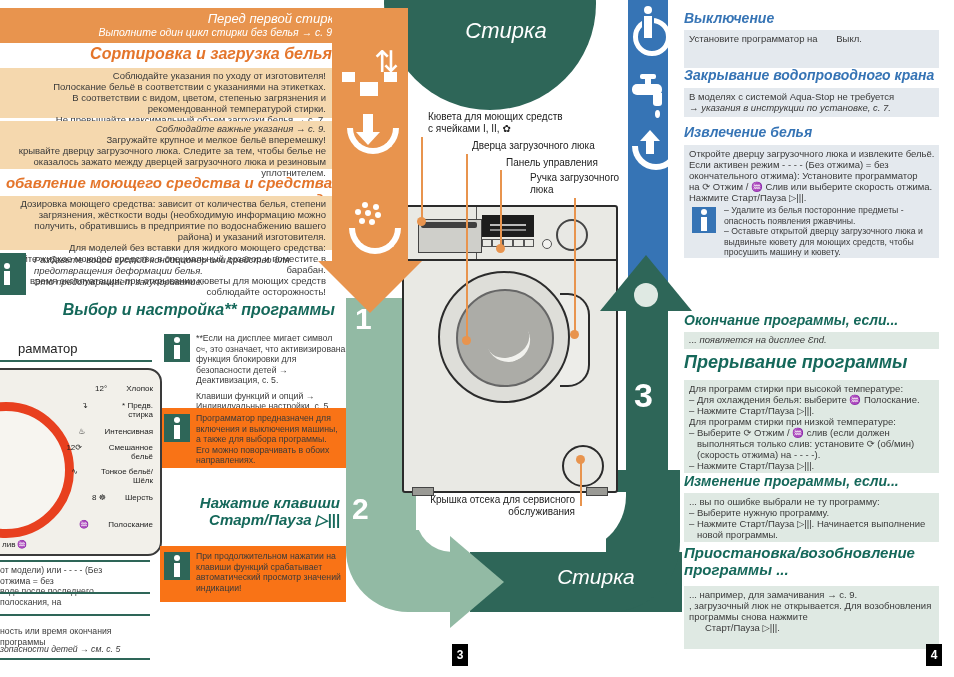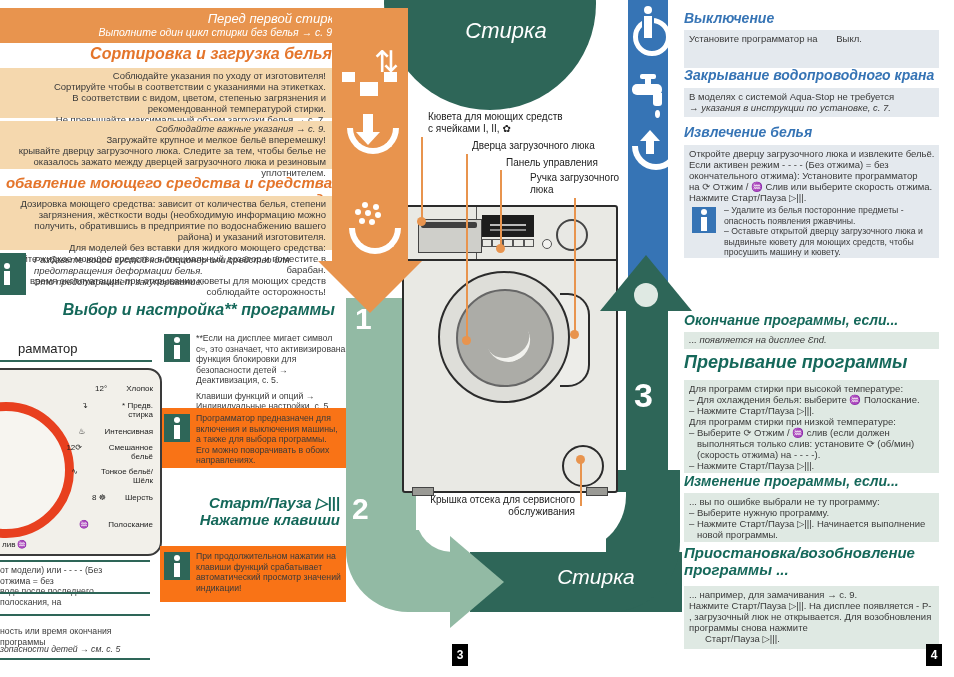--- a/index.html
+++ b/index.html
@@ -79,21 +79,21 @@
 <div class="abs" style="left:626px;top:310px;width:42px;height:212px;background:#2E6658;z-index:2;"></div>
 <div class="abs" style="left:556px;top:492px;width:70px;height:60px;background:#fff;border-bottom-right-radius:56px;z-index:2;"></div>
 <div class="abs it b" style="left:490px;top:565px;width:180px;text-align:center;color:#fff;font-size:21px;z-index:4;">Стирка</div>
 <div class="abs" style="left:600px;top:255px;width:0;height:0;border-left:46px solid transparent;border-right:46px solid transparent;border-bottom:56px solid #2E6658;z-index:3;"></div>
 <div class="abs" style="left:634px;top:283px;width:24px;height:24px;border-radius:50%;background:#DFE9E3;z-index:4;"></div>
 <div class="abs stepnum" style="left:634px;top:376px;font-size:34px;z-index:4;">3</div>
 
 <div class="abs hdr-or right" style="left:0;top:45px;width:332px;font-size:16px;">Сортировка и загрузка белья</div>
 <div class="abs peach body-txt right" style="left:0;top:68px;width:326px;height:46px;padding:2px 6px 2px 0;">
   <div>Соблюдайте указания по уходу от изготовителя!</div>
-  <div>Сортируйте чтобы в соответствии с указаниями на этикетках.</div>
+  <div>Полоскание бельё в соответствии с указаниями на этикетках.</div>
   <div>В соответствии с видом, цветом, степенью загрязнения и рекомендованной температурой стирки.</div>
   <div>Не превышайте максимальный объем загрузки белья → с. 7.</div>
 </div>
 <div class="abs peach body-txt right" style="left:0;top:121px;width:326px;height:44px;padding:2px 6px 2px 0;">
   <div class="it">Соблюдайте важные указания → с. 9.</div>
   <div>Загружайте крупное и мелкое бельё вперемешку!</div>
   <div>крывайте дверцу загрузочного люка. Следите за тем, чтобы белье не оказалось зажато между дверцей загрузочного люка и резиновым уплотнителем.</div>
 </div>
 <div class="abs hdr-or right" style="left:0;top:174px;width:332px;font-size:15px;">обавление моющего средства и средства по уходу</div>
 <div class="abs peach body-txt right" style="left:0;top:196px;width:326px;height:50px;padding:2px 6px 2px 0;">
@@ -160,22 +160,22 @@
   <div>от модели) или - - - - (Без отжима = без</div>
   <div>воде после последнего полоскания, на</div>
 </div>
 <div class="abs tealline" style="left:0;top:592px;width:150px;"></div>
 <div class="abs tealline" style="left:0;top:614px;width:150px;"></div>
 <div class="abs small-txt" style="left:0;top:626px;width:152px;">ность или время окончания программы</div>
 <div class="abs small-txt it" style="left:0;top:644px;width:152px;">зопасности детей → см. с. 5</div>
 <div class="abs tealline" style="left:0;top:658px;width:150px;"></div>
 
 <div class="abs hdr-gr right" style="left:140px;top:494px;width:200px;font-size:15px;line-height:17px;">
+  <div>Нажатие клавиши</div>
   <div>Старт/Пауза ▷|||</div>
-  <div>Нажатие клавиши</div>
 </div>
 <div class="abs graybox" style="left:160px;top:546px;width:186px;height:56px;">
   <div class="abs iicon" style="left:4px;top:6px;width:26px;height:28px;"></div>
   <div class="abs small-txt" style="left:36px;top:5px;width:146px;">При продолжительном нажатии на клавиши функций срабатывает автоматический просмотр значений индикации!</div>
 </div>
 
 <div class="abs" style="left:402px;top:205px;width:212px;height:284px;background:#E9E9E4;border:2px solid #2b2b2b;border-radius:3px;z-index:2;">
   <div class="abs" style="left:0;top:52px;width:212px;height:2px;background:#2b2b2b;"></div>
   <div class="abs" style="left:72px;top:0;width:1px;height:52px;background:#555;"></div>
   <div class="abs" style="left:14px;top:12px;width:62px;height:32px;background:#cfcfca;border:1px solid #444;">
@@ -295,18 +295,17 @@
   <div>– Нажмите Старт/Пауза ▷|||. Начинается выполнение</div>
   <div style="padding-left:8px;">новой программы.</div>
 </div>
 
 <div class="abs hdr-gr" style="left:684px;top:544px;font-size:15px;line-height:17px;">
   <div>Приостановка/возобновление</div>
   <div>программы ...</div>
 </div>
 <div class="abs palegreen body-txt" style="left:684px;top:586px;width:250px;height:60px;padding:3px 0 0 5px;">
   <div>... например, для замачивания → с. 9.</div>
-  <div>Нажмите Старт/Пауза ▷|||. На дисплее появляется - P-</div>
   <div>, загрузочный люк не открывается. Для возобновления</div>
   <div>программы снова нажмите</div>
   <div class="b">Старт/Пауза ▷|||.</div>
 </div>
 <div class="abs pagebox" style="left:926px;top:644px;">4</div>
 
 </body></html>

